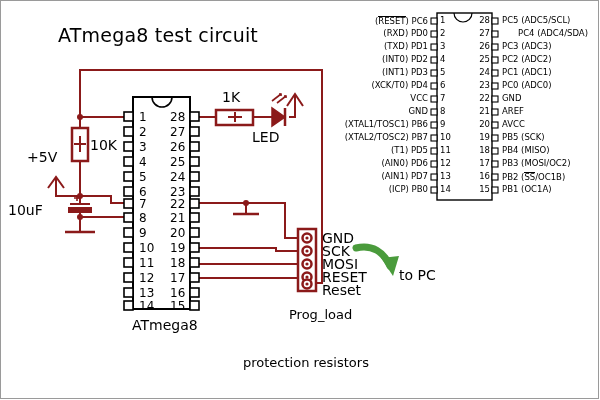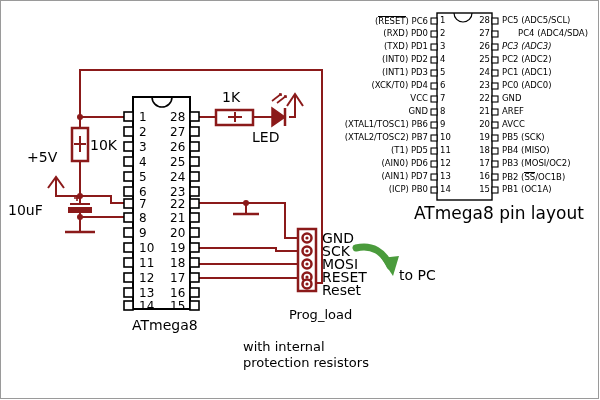--- a/index.html
+++ b/index.html
@@ -189,20 +189,21 @@
       <g fill="#8B1A1A">
         <circle cx="307" cy="238" r="1.6"></circle>
           <circle cx="307" cy="251" r="1.6"></circle>
         <circle cx="307" cy="264" r="1.6"></circle>
           <circle cx="307" cy="277" r="1.6"></circle>
         <circle cx="307" cy="284" r="1.6"></circle>
       </g>
     </g>
   </svg>
 
+  <div class="txt title-main" style="left:58px;top:26px;">ATmega8 test circuit</div>
 
   <div class="txt lbl" style="left:90px;top:138px;">10K</div>
 
   <div class="txt lbl" style="left:27px;top:150px;">+5V</div>
 
   <div class="txt lbl" style="left:8px;top:203px;">10uF</div>
 
   <div class="txt lbl" style="left:222px;top:90px;">1K</div>
 
   <div class="txt lbl" style="left:252px;top:130px;">LED</div>
@@ -245,21 +246,20 @@
 
   <div>
     <div class="txt conn-lbl" style="left:322px;top:231px;">GND</div>
     <div class="txt conn-lbl" style="left:322px;top:244px;">SCK</div>
     <div class="txt conn-lbl" style="left:322px;top:257px;">MOSI</div>
     <div class="txt conn-lbl" style="left:322px;top:270px;">RESET</div>
     <div class="txt conn-lbl" style="left:322px;top:283px;">Reset</div>
   </div>
 
   <div class="txt cap" style="left:289px;top:308px;">Prog_load</div>
-  <div class="txt cap" style="left:243px;top:340px;">with internal</div>
   <div class="txt cap" style="left:243px;top:356px;">protection resistors</div>
 
   <div class="txt cap" style="left:399px;top:268px;font-size:14px;">to PC</div>
 
   <svg class="layer" viewBox="0 0 600 400" xmlns="http://www.w3.org/2000/svg">
 
     <rect x="437" y="13" width="55" height="187" fill="#ffffff" stroke="#000000" stroke-width="1.4"></rect>
     <path d="M454,13 A9,9 0 0 0 472,13" fill="none" stroke="#000000" stroke-width="1.2"></path>
 
     <g fill="#ffffff" stroke="#000000" stroke-width="1.1">
@@ -324,21 +324,21 @@
       <div class="txt pl-num" style="left: 440px; top: 172px;">13</div>
       <div class="txt pl-lbl" style="left: 0px; top: 185px; width: 428px; text-align: right;"><span>(ICP) PB0</span></div>
       <div class="txt pl-num" style="left: 440px; top: 185px;">14</div>
     </div>
   <div id="pinout-right">
       <div class="txt pl-num" style="left: 472px; top: 16px; width: 18px; text-align: right;">28</div>
       <div class="txt pl-lbl" style="left: 502px; top: 16px;"><span>PC5 (ADC5/SCL)</span></div>
       <div class="txt pl-num" style="left: 472px; top: 29px; width: 18px; text-align: right;">27</div>
       <div class="txt pl-lbl" style="left: 502px; top: 29px; margin-left: 16px;"><span>PC4 (ADC4/SDA)</span></div>
       <div class="txt pl-num" style="left: 472px; top: 42px; width: 18px; text-align: right;">26</div>
-      <div class="txt pl-lbl" style="left: 502px; top: 42px; font-style: italic;"><span>PC3 (ADC3)</span></div>
+      <div class="txt pl-lbl" style="left: 502px; top: 42px;"><span>PC3 (ADC3)</span></div>
       <div class="txt pl-num" style="left: 472px; top: 55px; width: 18px; text-align: right;">25</div>
       <div class="txt pl-lbl" style="left: 502px; top: 55px;"><span>PC2 (ADC2)</span></div>
       <div class="txt pl-num" style="left: 472px; top: 68px; width: 18px; text-align: right;">24</div>
       <div class="txt pl-lbl" style="left: 502px; top: 68px;"><span>PC1 (ADC1)</span></div>
       <div class="txt pl-num" style="left: 472px; top: 81px; width: 18px; text-align: right;">23</div>
       <div class="txt pl-lbl" style="left: 502px; top: 81px;"><span>PC0 (ADC0)</span></div>
       <div class="txt pl-num" style="left: 472px; top: 94px; width: 18px; text-align: right;">22</div>
       <div class="txt pl-lbl" style="left: 502px; top: 94px;"><span>GND</span></div>
       <div class="txt pl-num" style="left: 472px; top: 107px; width: 18px; text-align: right;">21</div>
       <div class="txt pl-lbl" style="left: 502px; top: 107px;"><span>AREF</span></div>
@@ -349,15 +349,14 @@
       <div class="txt pl-num" style="left: 472px; top: 146px; width: 18px; text-align: right;">18</div>
       <div class="txt pl-lbl" style="left: 502px; top: 146px;"><span>PB4 (MISO)</span></div>
       <div class="txt pl-num" style="left: 472px; top: 159px; width: 18px; text-align: right;">17</div>
       <div class="txt pl-lbl" style="left: 502px; top: 159px; text-align: right;"><span>PB3 (MOSI/OC2)</span></div>
       <div class="txt pl-num" style="left: 472px; top: 172px; width: 18px; text-align: right;">16</div>
       <div class="txt pl-lbl" style="left: 502px; top: 172px;"><span>PB2 (</span><span class="ovl">SS</span><span>/OC1B)</span></div>
       <div class="txt pl-num" style="left: 472px; top: 185px; width: 18px; text-align: right;">15</div>
       <div class="txt pl-lbl" style="left: 502px; top: 185px;"><span>PB1 (OC1A)</span></div>
     </div>
 
-  <div class="txt pl-title" style="left:414px;top:205px;">ATmega8 pin layout</div>
 
 </div>
 
 </body></html>

